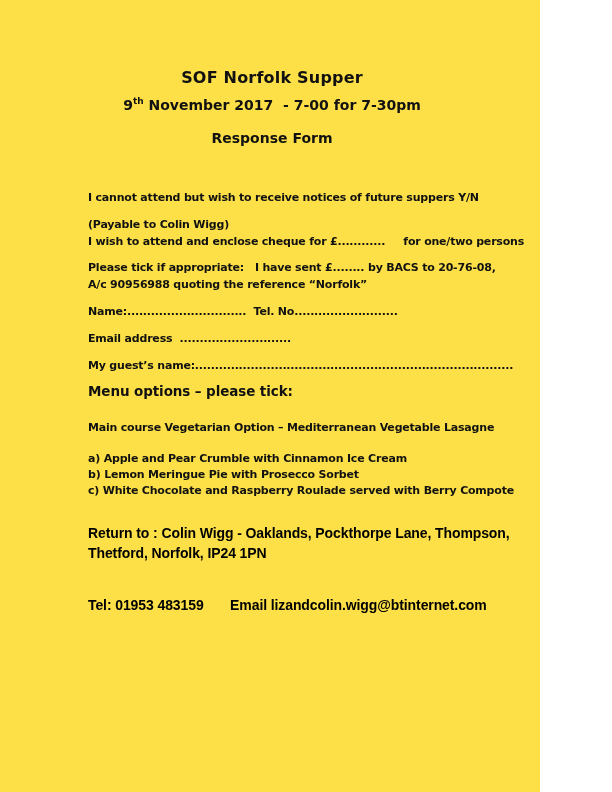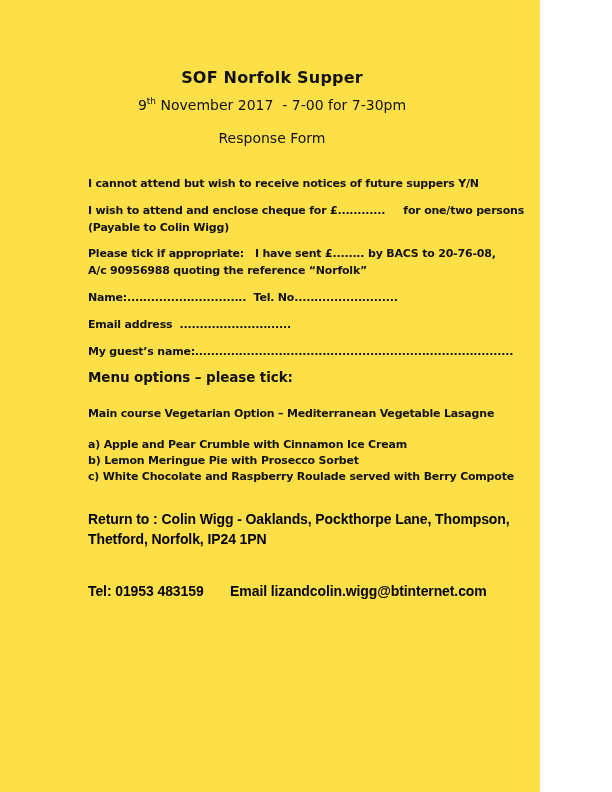--- a/index.html
+++ b/index.html
@@ -25,44 +25,44 @@
     text-align: center;
     font-size: 16px;
     font-weight: bold;
     line-height: 19px;
     letter-spacing: 0.2px;
   }
   .date-line {
     margin-top: 6px;
     text-align: center;
     font-size: 14px;
-    font-weight: normal;
+    font-weight: bold;
     line-height: 17px;
     white-space: pre;
   }
   .date-line sup {
     font-size: 9px;
     vertical-align: super;
   }
   .subtitle {
     margin-top: 16px;
     text-align: center;
     font-size: 14px;
-    font-weight: normal;
+    font-weight: bold;
     line-height: 17px;
   }
   
   .bline {
     font-size: 11px;
     font-weight: bold;
     line-height: 17px;
     letter-spacing: -0.2px;
     white-space: pre;
   }
-  .mt42 { margin-top: 28px; }
+  .mt42 { margin-top: 42px; }
   .mt10 { margin-top: 10px; }
   .mt11 { margin-top: 11px; }
   .mt9  { margin-top: 9px; }
   
   .menu-heading {
     margin-top: 7px;
     font-size: 13.5px;
     font-weight: bold;
     line-height: 20px;
     letter-spacing: -0.1px;
@@ -97,22 +97,22 @@
 <div class="page">
   <div class="content">
 
     <div class="title">SOF Norfolk Supper</div>
     <div class="date-line"><span>9</span><sup>th</sup><span> November 2017  - 7-00 for 7-30pm</span></div>
     <div class="subtitle">Response Form</div>
 
     <div class="bline mt42">I cannot attend but wish to receive notices of future suppers Y/N</div>
 
     <div class="mt10">
+      <div class="bline">(Payable to Colin Wigg)</div>
       <div class="bline">I wish to attend and enclose cheque for £............     for one/two persons</div>
-      <div class="bline">(Payable to Colin Wigg)</div>
     </div>
 
     <div class="mt9">
       <div class="bline">Please tick if appropriate:   I have sent £........ by BACS to 20-76-08,</div>
       <div class="bline">A/c 90956988 quoting the reference “Norfolk”</div>
     </div>
 
     <div class="bline mt10">Name:..............................  Tel. No..........................</div>
     <div class="bline mt10">Email address  ............................</div>
     <div class="bline mt10">My guest’s name:................................................................................</div>

